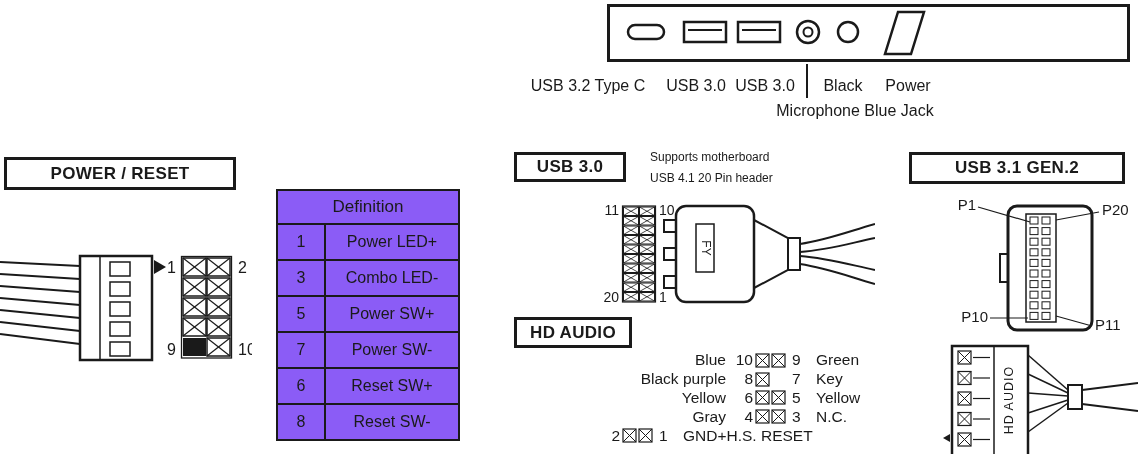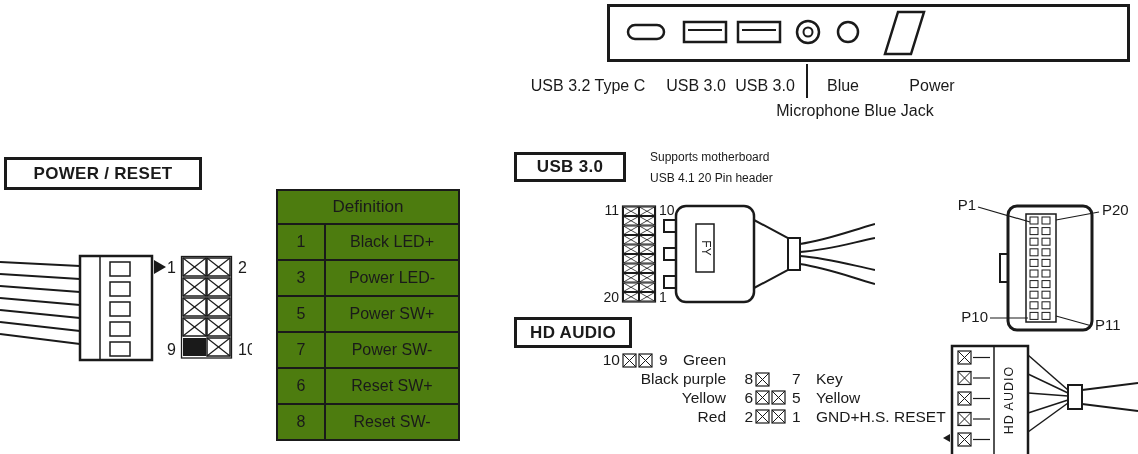--- a/index.html
+++ b/index.html
@@ -2,21 +2,21 @@
 <html><head>
 <meta charset="utf-8">
 <style>
   html,body{margin:0;padding:0;background:#ffffff;}
   .canvas{position:relative;width:1138px;height:454px;background:#fff;overflow:hidden;
           font-family:"Liberation Sans",sans-serif;color:#1a1a1a;text-decoration:underline;}
   .abs{position:absolute;}
   .title-box{box-sizing:border-box;border:3px solid #1a1a1a;display:flex;align-items:center;
              justify-content:center;font-weight:bold;font-size:17px;letter-spacing:.3px;background:#fff;}
   .fp-label{position:absolute;transform:translateX(-50%);white-space:nowrap;font-size:16px;}
-  .def-table{border-collapse:collapse;font-size:16px;background:#4d7c0f;}
+  .def-table{border-collapse:collapse;font-size:16px;background:#8b5cf6;}
   .def-table th,.def-table td{border:2px solid #1a1a1a;text-align:center;padding:0;}
   .def-table th{height:32px;font-weight:normal;font-size:17px;}
   .def-table td{height:34px;}
   .def-table .pin-col{width:46px;}
   .def-table .def-col{width:132px;}
   .desc{position:absolute;font-size:12px;line-height:21px;white-space:nowrap;}
   .hda-rows{position:absolute;font-size:15.5px;}
   .hda-row{display:flex;align-items:center;height:18.8px;white-space:nowrap;}
   .hda-color{width:128px;text-align:right;padding-right:5px;}
   .hda-pin-l{width:22px;text-align:right;}
@@ -67,26 +67,26 @@
         <circle cx="201" cy="28" r="11" fill="none" stroke="#1a1a1a" stroke-width="2.5"></circle>
         <circle cx="201" cy="28" r="4.5" fill="none" stroke="#1a1a1a" stroke-width="2"></circle>
       </g>
       <circle cx="241" cy="28" r="10" fill="none" stroke="#1a1a1a" stroke-width="2.5"></circle>
       <polygon points="291,8 317,8 304,50 278,50" fill="none" stroke="#1a1a1a" stroke-width="2.5"></polygon>
     </svg>
   </div>
   <div class="fp-label" style="left:588px;top:77px;">USB 3.2 Type C</div>
   <div class="fp-label" style="left:696px;top:77px;">USB 3.0</div>
   <div class="fp-label" style="left:765px;top:77px;">USB 3.0</div>
-  <div class="fp-label" style="left:843px;top:77px;">Blue</div>
-  <div class="fp-label" style="left:932px;top:77px;">Power</div>
+  <div class="fp-label" style="left:843px;top:77px;">Black</div>
+  <div class="fp-label" style="left:908px;top:77px;">Power</div>
   <div class="abs" style="left:806px;top:64px;width:2px;height:34px;background:#1a1a1a;"></div>
   <div class="fp-label" style="left:855px;top:102px;">Microphone Blue Jack</div>
 
-  <div class="title-box abs" style="left:4px;top:157px;width:198px;height:33px;">POWER / RESET</div>
+  <div class="title-box abs" style="left:4px;top:157px;width:232px;height:33px;">POWER / RESET</div>
 
   <div class="abs" style="left:0;top:248px;">
     <svg width="252" height="126" viewBox="0 0 252 126">
       <g stroke="#1a1a1a" stroke-width="2">
         <line x1="0" y1="14" x2="80" y2="18"></line>
         <line x1="0" y1="26" x2="80" y2="31"></line>
         <line x1="0" y1="38" x2="80" y2="44"></line>
         <line x1="0" y1="50" x2="80" y2="57"></line>
         <line x1="0" y1="62" x2="80" y2="70"></line>
         <line x1="0" y1="74" x2="80" y2="83"></line>
@@ -122,25 +122,25 @@
     </svg>
   </div>
 
   <table class="def-table abs" style="left:276px;top:189px;">
     <tbody>
         <tr>
       <th colspan="2">Definition</th>
     </tr>
     <tr>
       <td class="pin-col">1</td>
-      <td class="def-col">Black LED+</td>
+      <td class="def-col">Power LED+</td>
     </tr>
     <tr>
       <td class="pin-col">3</td>
-      <td class="def-col">Power LED-</td>
+      <td class="def-col">Combo LED-</td>
     </tr>
     <tr>
       <td class="pin-col">5</td>
       <td class="def-col">Power SW+</td>
     </tr>
     <tr>
       <td class="pin-col">7</td>
       <td class="def-col">Power SW-</td>
     </tr>
     <tr>
@@ -212,20 +212,21 @@
         <path d="M138,58 C165,60 185,66 213,72"></path>
         <path d="M138,66 C165,70 185,78 213,86"></path>
       </g>
     </svg>
   </div>
 
   <div class="title-box abs" style="left:514px;top:317px;width:118px;height:31px;">HD AUDIO</div>
 
   <div class="hda-rows" style="left:598px;top:351px;">
     <div class="hda-row">
+      <span class="hda-color">Blue</span>
       <span class="hda-pin-l">10</span>
       <span class="hda-boxes">
         <svg width="15" height="15">
             <use href="#xbox-hd" x="1" y="1"></use>
           </svg>
         <svg width="15" height="15">
             <use href="#xbox-hd" x="1" y="1"></use>
           </svg>
       </span>
       <span class="hda-pin-r">9</span>
@@ -251,35 +252,49 @@
             <use href="#xbox-hd" x="1" y="1"></use>
           </svg>
         <svg width="15" height="15">
             <use href="#xbox-hd" x="1" y="1"></use>
           </svg>
       </span>
       <span class="hda-pin-r">5</span>
       <span class="hda-signal">Yellow</span>
     </div>
     <div class="hda-row">
-      <span class="hda-color">Red</span>
+      <span class="hda-color">Gray</span>
+      <span class="hda-pin-l">4</span>
+      <span class="hda-boxes">
+        <svg width="15" height="15">
+            <use href="#xbox-hd" x="1" y="1"></use>
+          </svg>
+        <svg width="15" height="15">
+            <use href="#xbox-hd" x="1" y="1"></use>
+          </svg>
+      </span>
+      <span class="hda-pin-r">3</span>
+      <span class="hda-signal">N.C.</span>
+    </div>
+    <div class="hda-row">
       <span class="hda-pin-l">2</span>
       <span class="hda-boxes">
         <svg width="15" height="15">
             <use href="#xbox-hd" x="1" y="1"></use>
           </svg>
         <svg width="15" height="15">
             <use href="#xbox-hd" x="1" y="1"></use>
           </svg>
       </span>
       <span class="hda-pin-r">1</span>
       <span class="hda-signal">GND+H.S. RESET</span>
     </div>
   </div>
 
+  <div class="title-box abs" style="left:909px;top:152px;width:216px;height:32px;">USB 3.1 GEN.2</div>
 
   <div class="abs" style="left:940px;top:188px;">
     <svg width="198" height="152" viewBox="0 0 198 152">
       <rect x="60" y="66" width="10" height="28" fill="#fff" stroke="#1a1a1a" stroke-width="2"></rect>
       <rect x="68" y="18" width="84" height="124" rx="9" fill="#fff" stroke="#1a1a1a" stroke-width="3"></rect>
       <rect x="86" y="26" width="30" height="108" fill="none" stroke="#1a1a1a" stroke-width="1.5"></rect>
       <g fill="none" stroke="#1a1a1a" stroke-width="1">
         <rect x="90" y="29" width="8" height="7"></rect>
           <rect x="102" y="29" width="8" height="7"></rect>
         <rect x="90" y="39.6" width="8" height="7"></rect>

